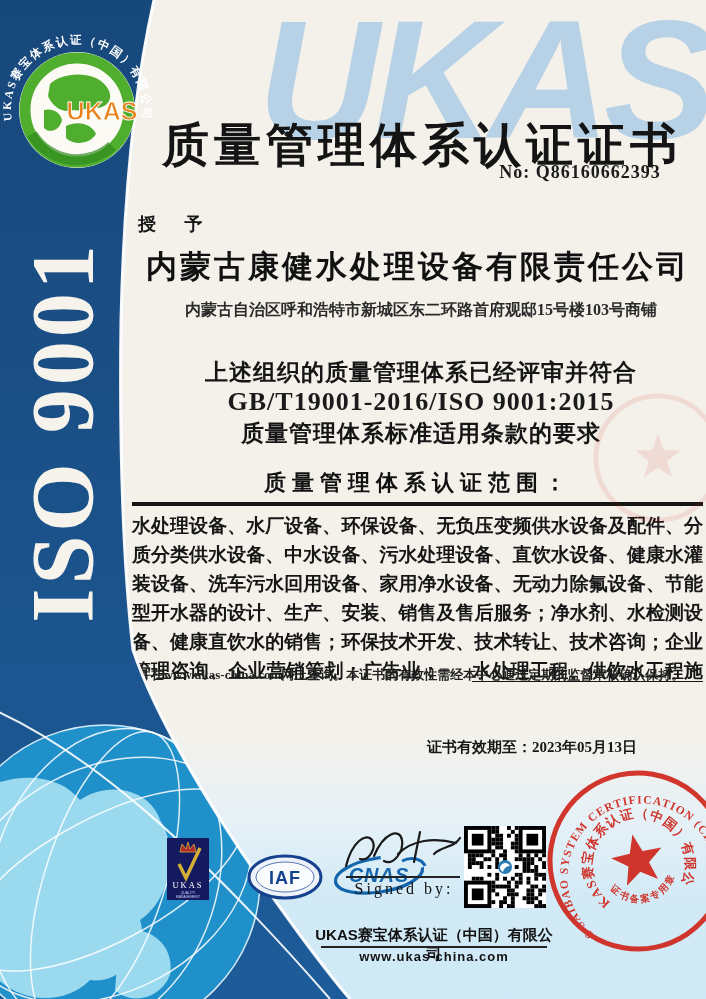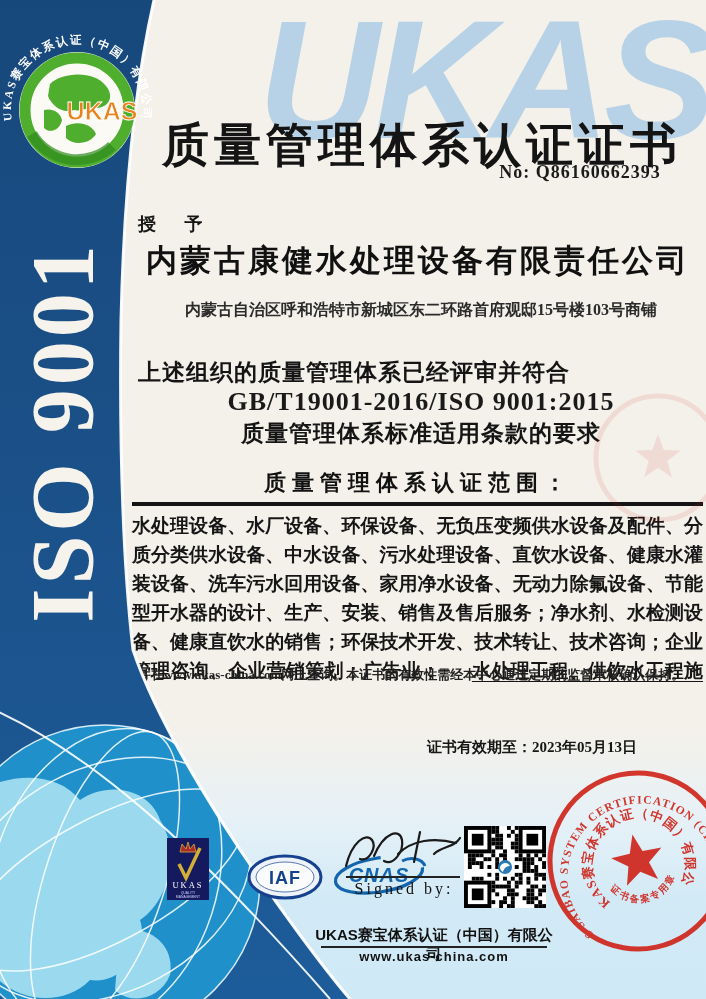--- a/index.html
+++ b/index.html
@@ -20,25 +20,25 @@
   #title{
     position:absolute;left:138px;top:70px;width:568px;z-index:2;
     text-align:center;font-size:47px;font-weight:bold;letter-spacing:5px;color:#141414;margin-top:44px;
   }
   #cert-no{
     position:absolute;left:430px;top:162px;width:300px;z-index:2;
     font-size:18px;font-weight:bold;letter-spacing:1px;color:#1b1b1b;text-align:center;
   }
   #awarded{position:absolute;left:138px;top:212px;width:566px;text-align:left;
     font-size:18px;font-weight:bold;letter-spacing:12px;color:#151515;z-index:2;}
-  #company{position:absolute;left:130px;top:240px;width:576px;text-align:center;
+  #company{position:absolute;left:130px;top:246px;width:576px;text-align:center;
     font-size:31px;font-weight:bold;letter-spacing:3px;color:#111;z-index:2;}
   #address{position:absolute;left:138px;top:300px;width:566px;text-align:center;
     font-size:16px;font-weight:600;color:#2b2b2b;z-index:2;}
-  #stmt1{position:absolute;left:138px;top:357px;width:566px;
+  #stmt1{position:absolute;left:138px;top:357px;width:566px;text-align:center;
     font-size:23px;font-weight:bold;letter-spacing:1px;color:#151515;z-index:2;}
   #standard{position:absolute;left:138px;top:387px;width:566px;text-align:center;
     font-size:26px;font-weight:600;letter-spacing:1px;color:#1a1a1a;z-index:2;}
   #stmt2{position:absolute;left:138px;top:418px;width:566px;text-align:center;
     font-size:23px;font-weight:bold;letter-spacing:1px;color:#151515;z-index:2;}
   #scope-heading{position:absolute;left:134px;top:468px;width:568px;text-align:center;
     font-size:22px;font-weight:bold;letter-spacing:6px;color:#111;z-index:2;}
   #scope-rule{position:absolute;left:132px;top:502px;width:571px;height:4px;background:#141414;z-index:2;}
   #scope-text{position:absolute;left:132px;top:511px;width:571px;z-index:2;
     font-size:19px;font-weight:bold;line-height:29px;text-align:justify;color:#161616;}

